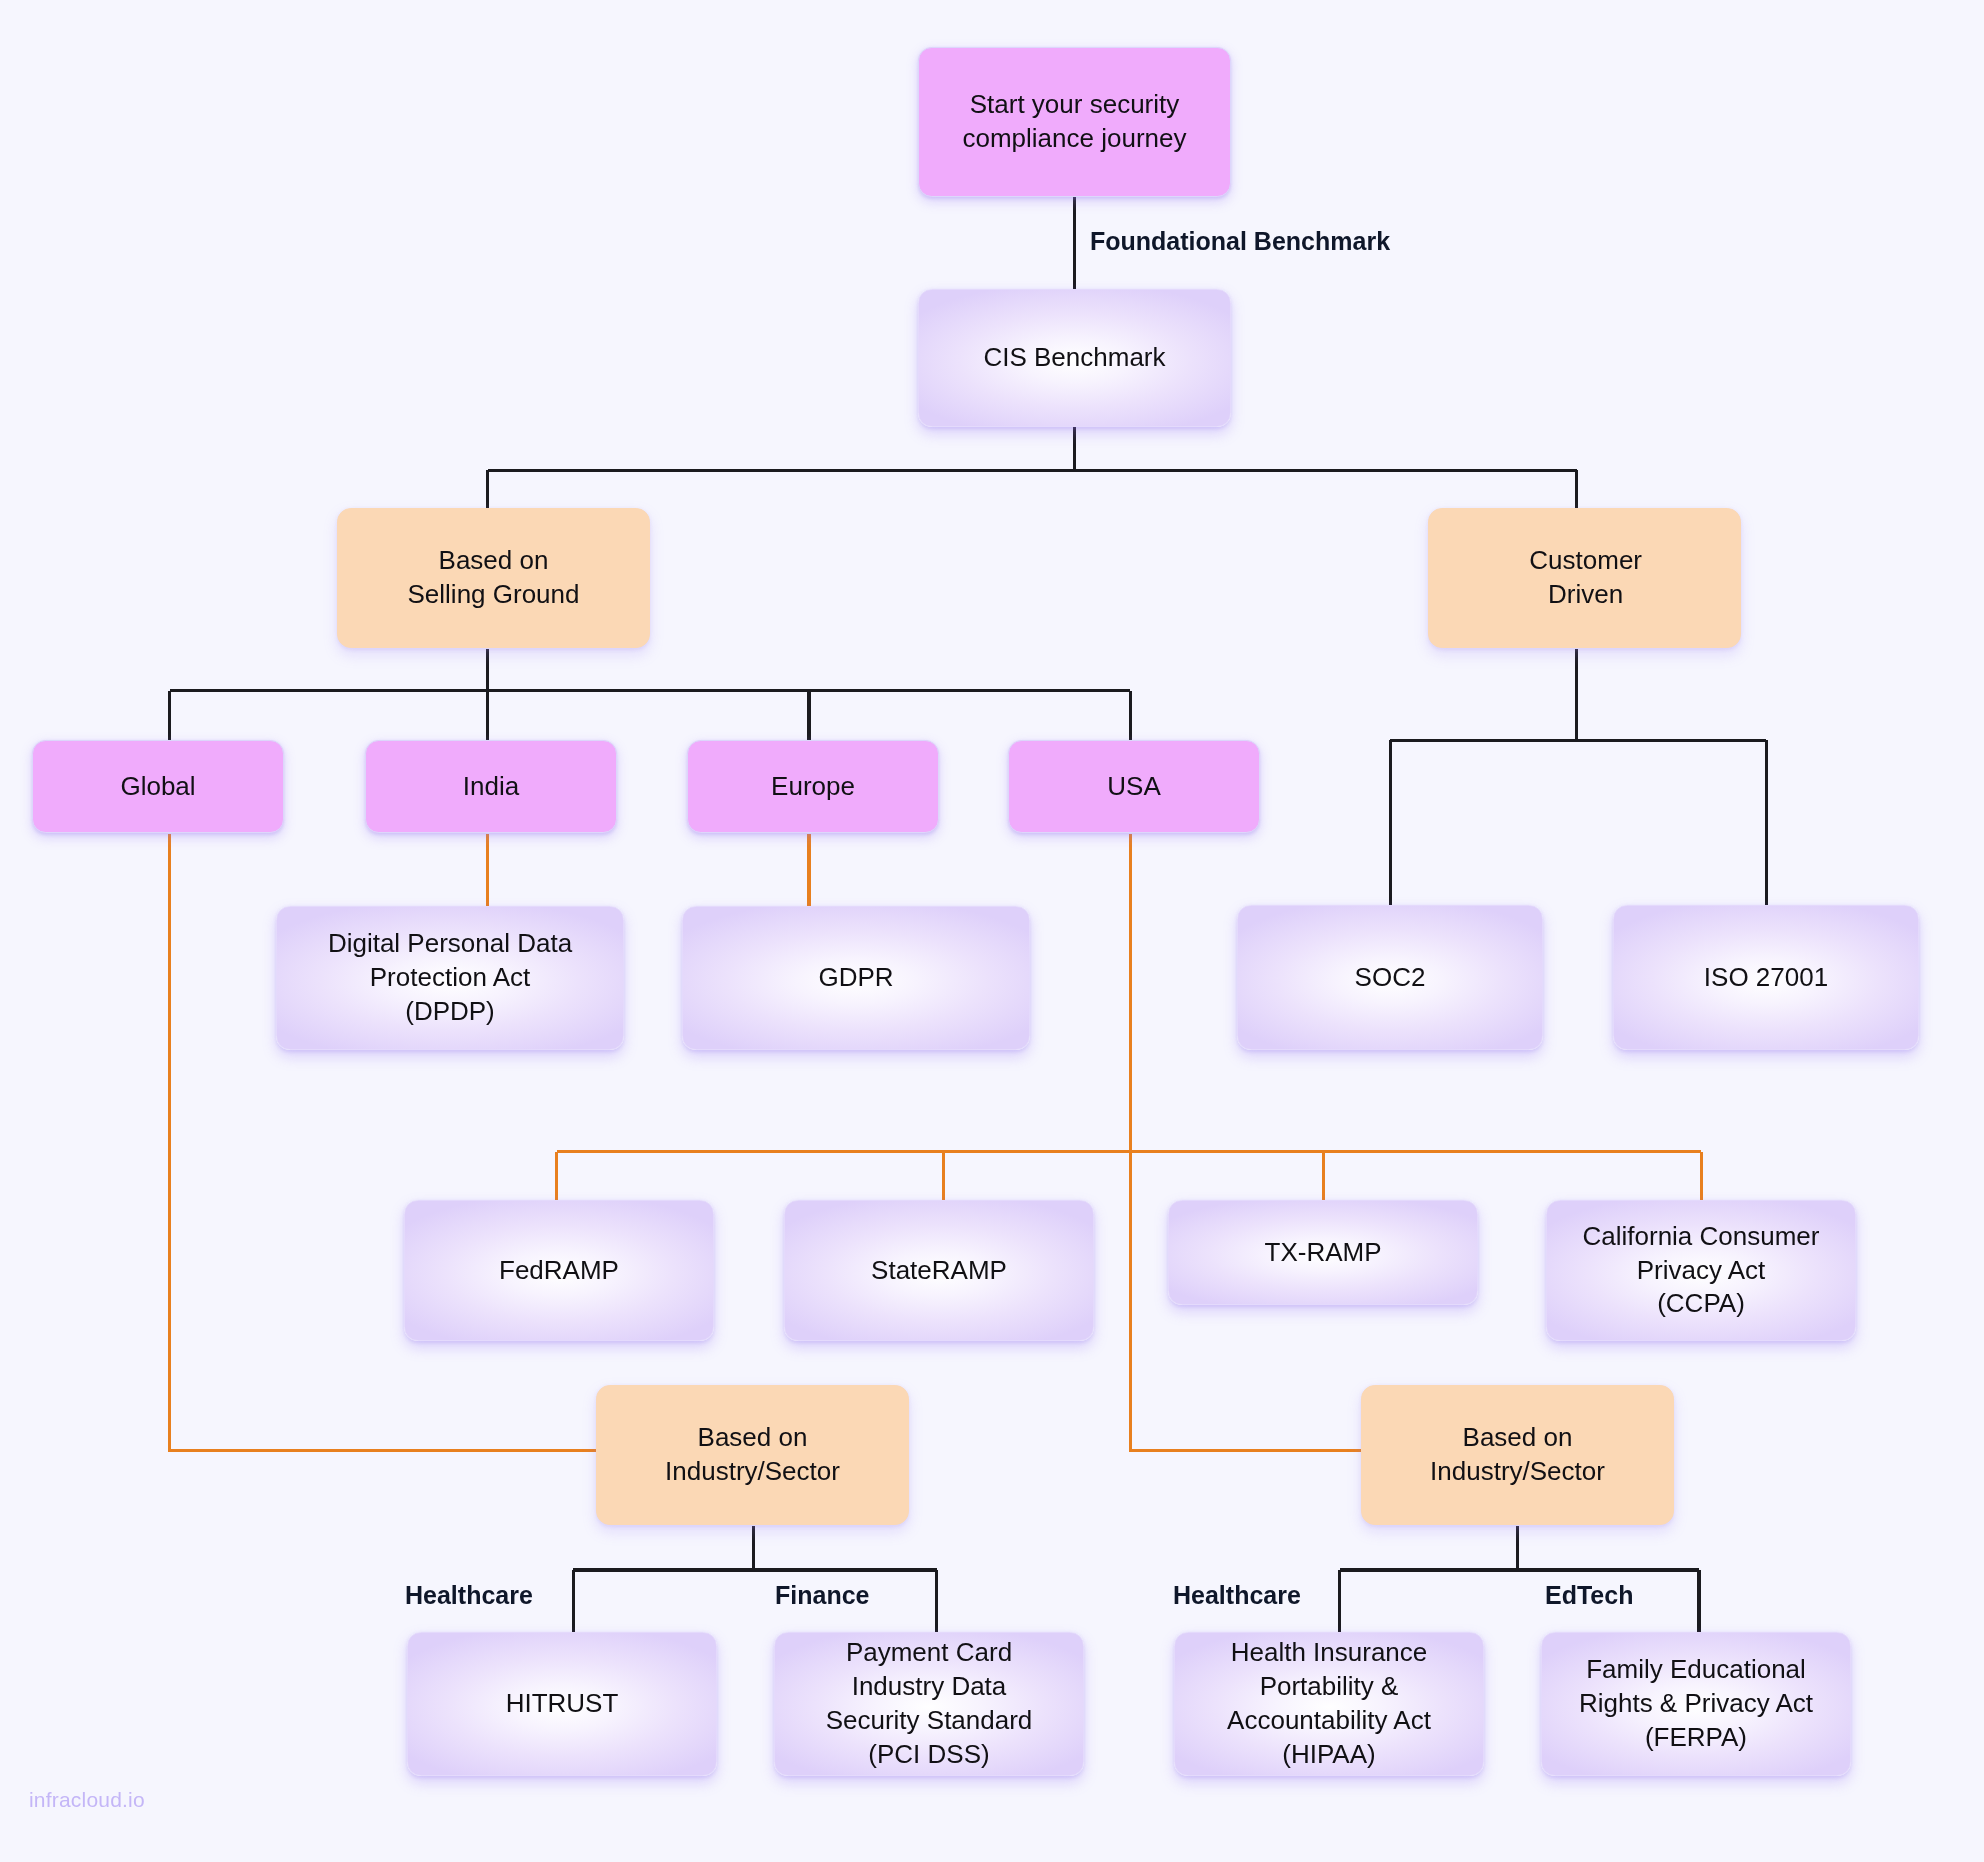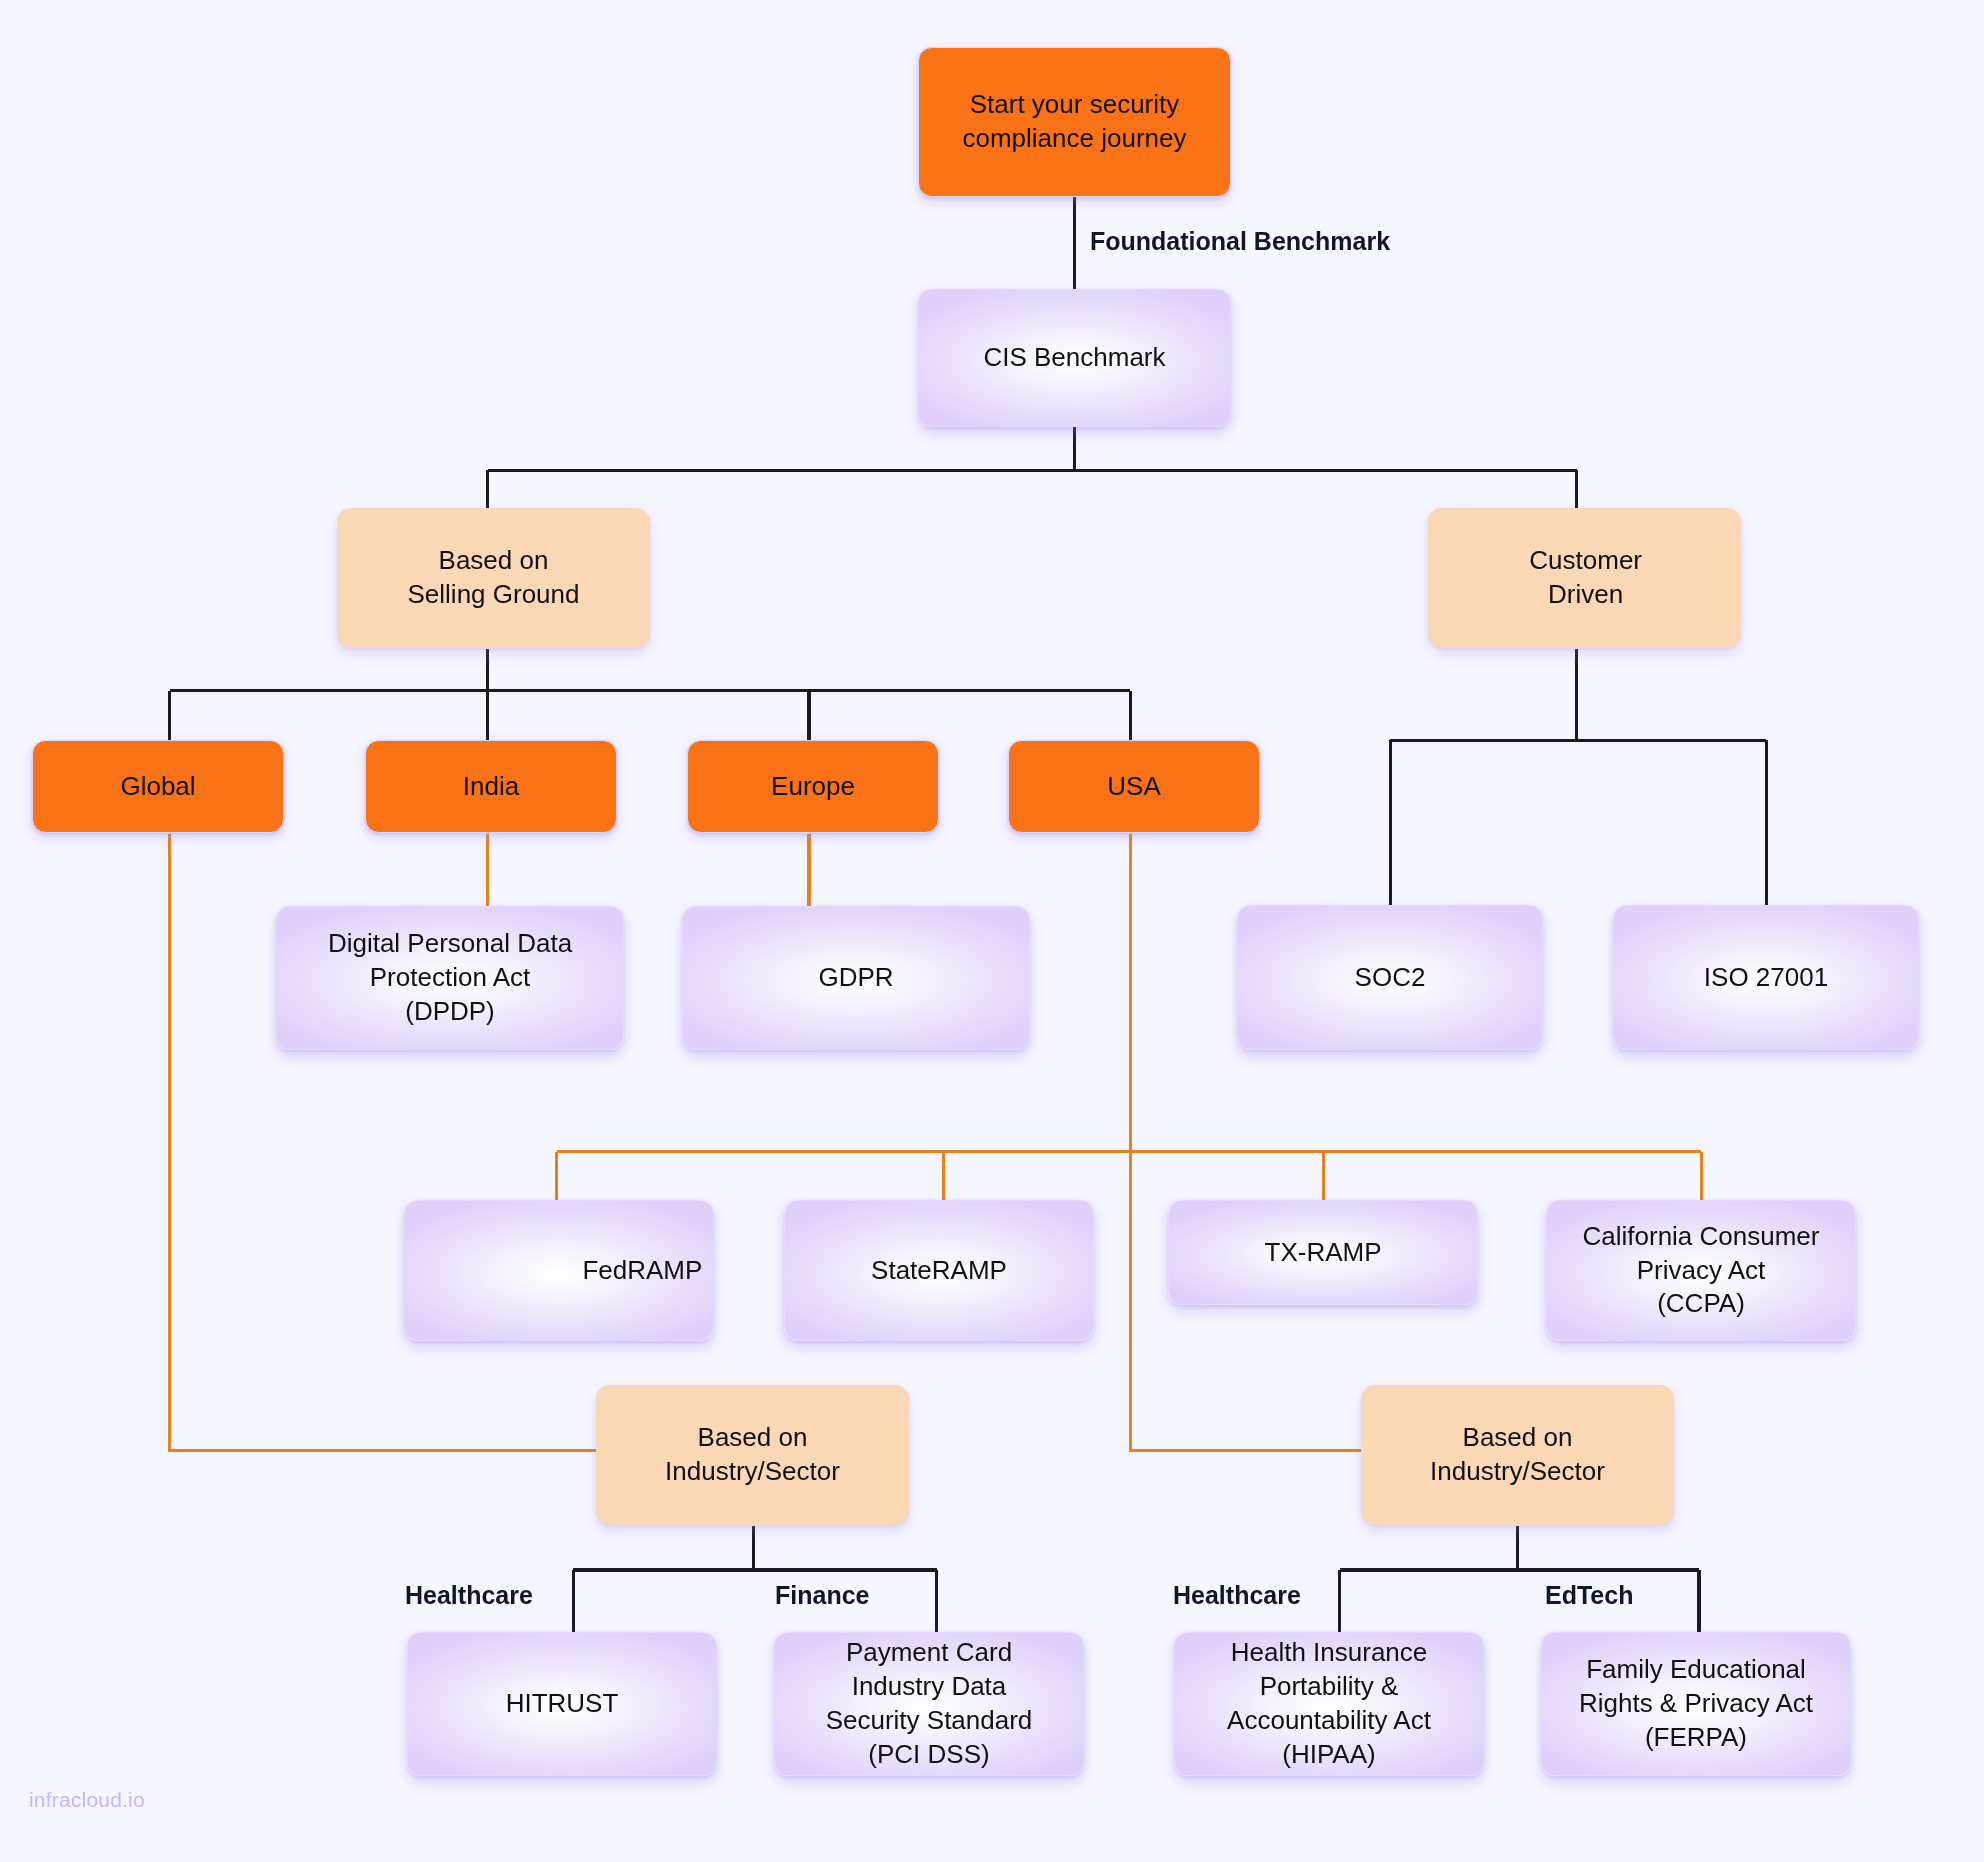--- a/index.html
+++ b/index.html
@@ -21,21 +21,21 @@
     color:#111014;
     font-size:26px;
     line-height:1.30;
     padding:4.6px 10.7px;
     z-index:3;
   }
   .node span{display:block;width:100%;}
 
   
   .n-white{
-    background:#f97316;
+    background:#f0abfc;
     border:0.8px solid #ddd6fb;
     box-shadow:0 4.6px 12.2px rgba(160,130,246,.30), 0 1.5px 3.1px rgba(120,90,230,.18);
   }
   
   .n-purple{
     background:
       radial-gradient(ellipse 62% 58% at 50% 52%, #ffffff 0%, #f7f3fe 28%, #ece2fc 60%, #ded0fa 100%);
     border:0.8px solid #e4dafc;
     box-shadow:0 6.1px 13.8px rgba(150,115,245,.28), 0 1.5px 3.8px rgba(120,90,230,.16);
   }
@@ -155,21 +155,21 @@
   <div class="node n-purple" style="left:682px;top:906px;width:348px;height:144px;">
     <span>GDPR</span>
   </div>
   <div class="node n-purple" style="left:1237px;top:905px;width:306px;height:145px;">
     <span>SOC2</span>
   </div>
   <div class="node n-purple" style="left:1613px;top:905px;width:306px;height:145px;">
     <span>ISO 27001</span>
   </div>
 
-  <div class="node n-purple" style="left:404px;top:1200px;width:310px;height:141px;text-align:right;">
+  <div class="node n-purple" style="left:404px;top:1200px;width:310px;height:141px;">
     <span>FedRAMP</span>
   </div>
   <div class="node n-purple" style="left:784px;top:1200px;width:310px;height:141px;">
     <span>StateRAMP</span>
   </div>
   <div class="node n-purple" style="left:1168px;top:1200px;width:310px;height:105px;">
     <span>TX-RAMP</span>
   </div>
   <div class="node n-purple" style="left:1546px;top:1200px;width:310px;height:141px;">
     <span>California Consumer<br>Privacy Act<br>(CCPA)</span>

